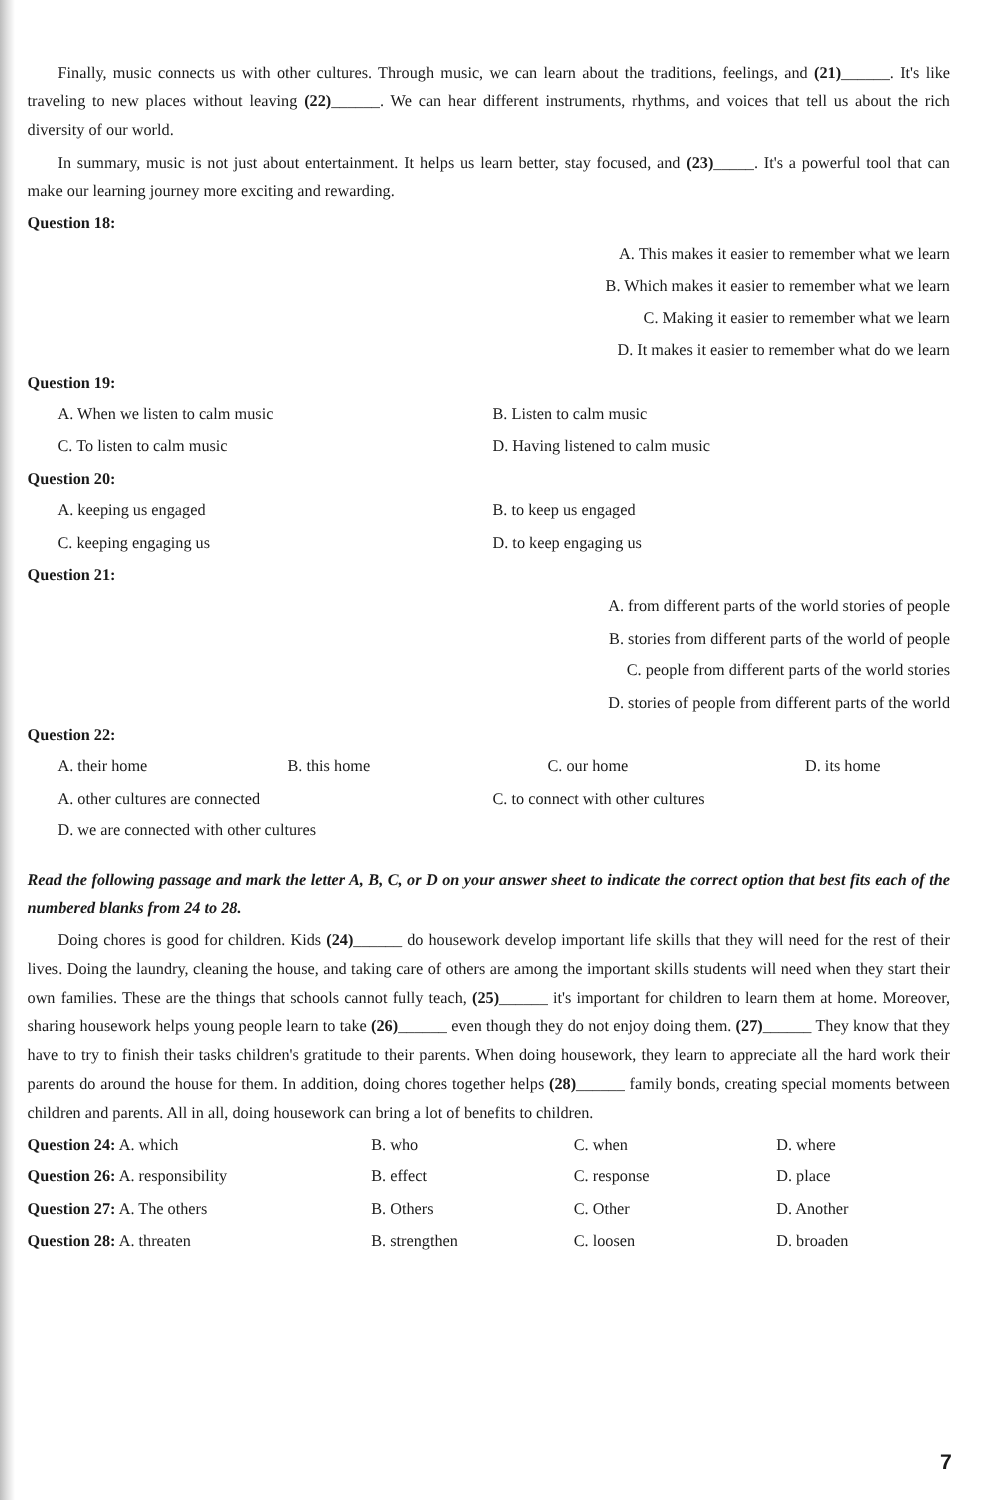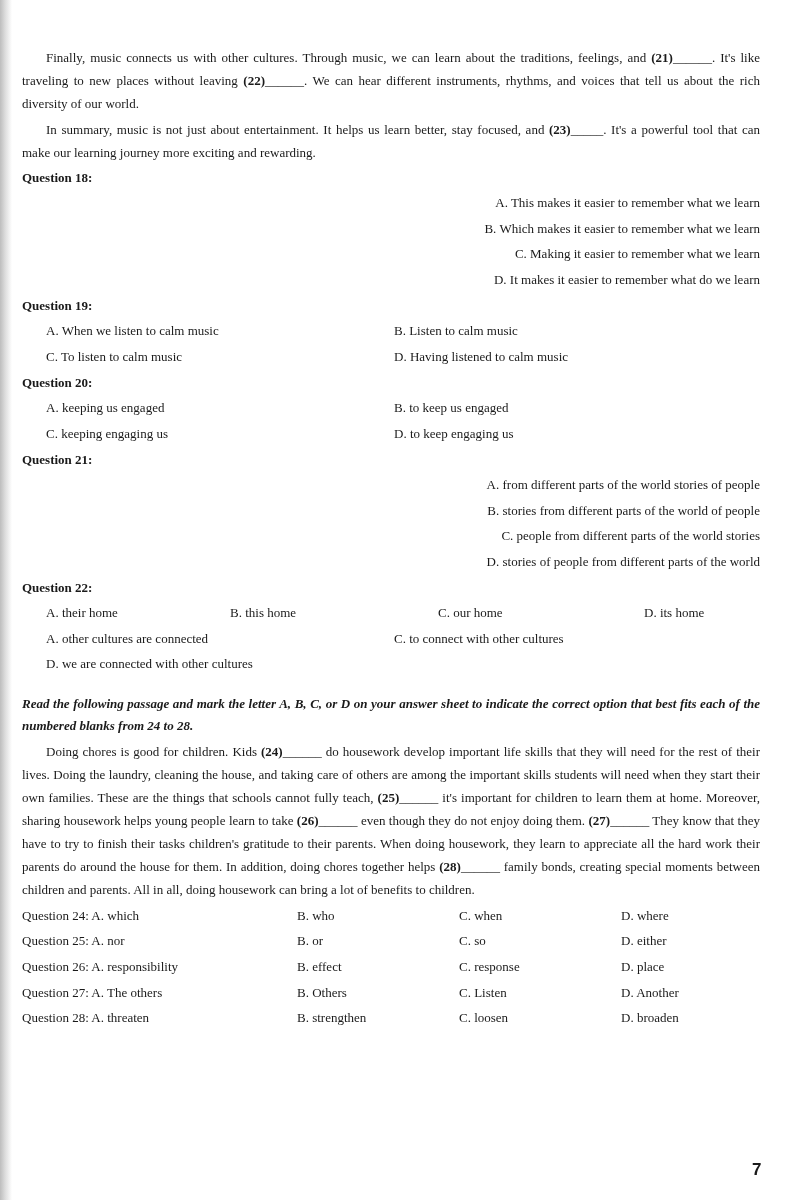--- a/index.html
+++ b/index.html
@@ -27,21 +27,21 @@
   .opt { line-height: 25.5px; }
   .grid2 { display: grid; grid-template-columns: 348px 380px; padding-left: 24px; }
   .grid2 .opt { line-height: 25.5px; }
   .grid4 { display: grid; grid-template-columns: 162px 186px 184px 190px; padding-left: 24px; gap: 22px; }
   .instruction {
     font-weight: bold; font-style: italic; text-align: justify;
     margin-top: 16px; line-height: 22px;
   }
   .qtable { margin-top: 2px; }
   .qrow { display: grid; grid-template-columns: 275px 162px 162px 150px; line-height: 25.7px; }
-  .qrow .qlabel { font-weight: normal; }
+  .qrow .qlabel { font-weight: bold; }
   .page-number {
     position: absolute; left: 752px; top: 1160px;
     font-family: "Liberation Sans", sans-serif; font-weight: bold; font-size: 17px;
   }
 </style>
 </head>
 <body>
 
 <div class="binding-shadow"></div>
 
@@ -115,35 +115,29 @@
   <p class="para para-gap"><span>Doing chores is good for children. Kids </span><span class="blank-num">(24)</span><span>______ do housework develop important life skills that they will need for the rest of their lives. Doing the laundry, cleaning the house, and taking care of others are among the important skills students will need when they start their own families. These are the things that schools cannot fully teach, </span><span class="blank-num">(25)</span><span>______ it's important for children to learn them at home. Moreover, sharing housework helps young people learn to take </span><span class="blank-num">(26)</span><span>______ even though they do not enjoy doing them. </span><span class="blank-num">(27)</span><span>______ They know that they have to try to finish their tasks children's gratitude to their parents. When doing housework, they learn to appreciate all the hard work their parents do around the house for them. In addition, doing chores together helps </span><span class="blank-num">(28)</span><span>______ family bonds, creating special moments between children and parents. All in all, doing housework can bring a lot of benefits to children.</span></p>
 
   <div class="qtable">
     <div class="qrow">
       <span><span class="qlabel">Question 24:</span> <span>A. which</span></span>
       <span>B. who</span>
       <span>C. when</span>
       <span>D. where</span>
     </div>
     <div class="qrow">
-      <span><span class="qlabel">Question 25:</span> <span>A. nor</span></span>
-      <span>B. or</span>
-      <span>C. so</span>
-      <span>D. either</span>
-    </div>
-    <div class="qrow">
       <span><span class="qlabel">Question 26:</span> <span>A. responsibility</span></span>
       <span>B. effect</span>
       <span>C. response</span>
       <span>D. place</span>
     </div>
     <div class="qrow">
       <span><span class="qlabel">Question 27:</span> <span>A. The others</span></span>
       <span>B. Others</span>
-      <span>C. Listen</span>
+      <span>C. Other</span>
       <span>D. Another</span>
     </div>
     <div class="qrow">
       <span><span class="qlabel">Question 28:</span> <span>A. threaten</span></span>
       <span>B. strengthen</span>
       <span>C. loosen</span>
       <span>D. broaden</span>
     </div>
   </div>
 </div>

